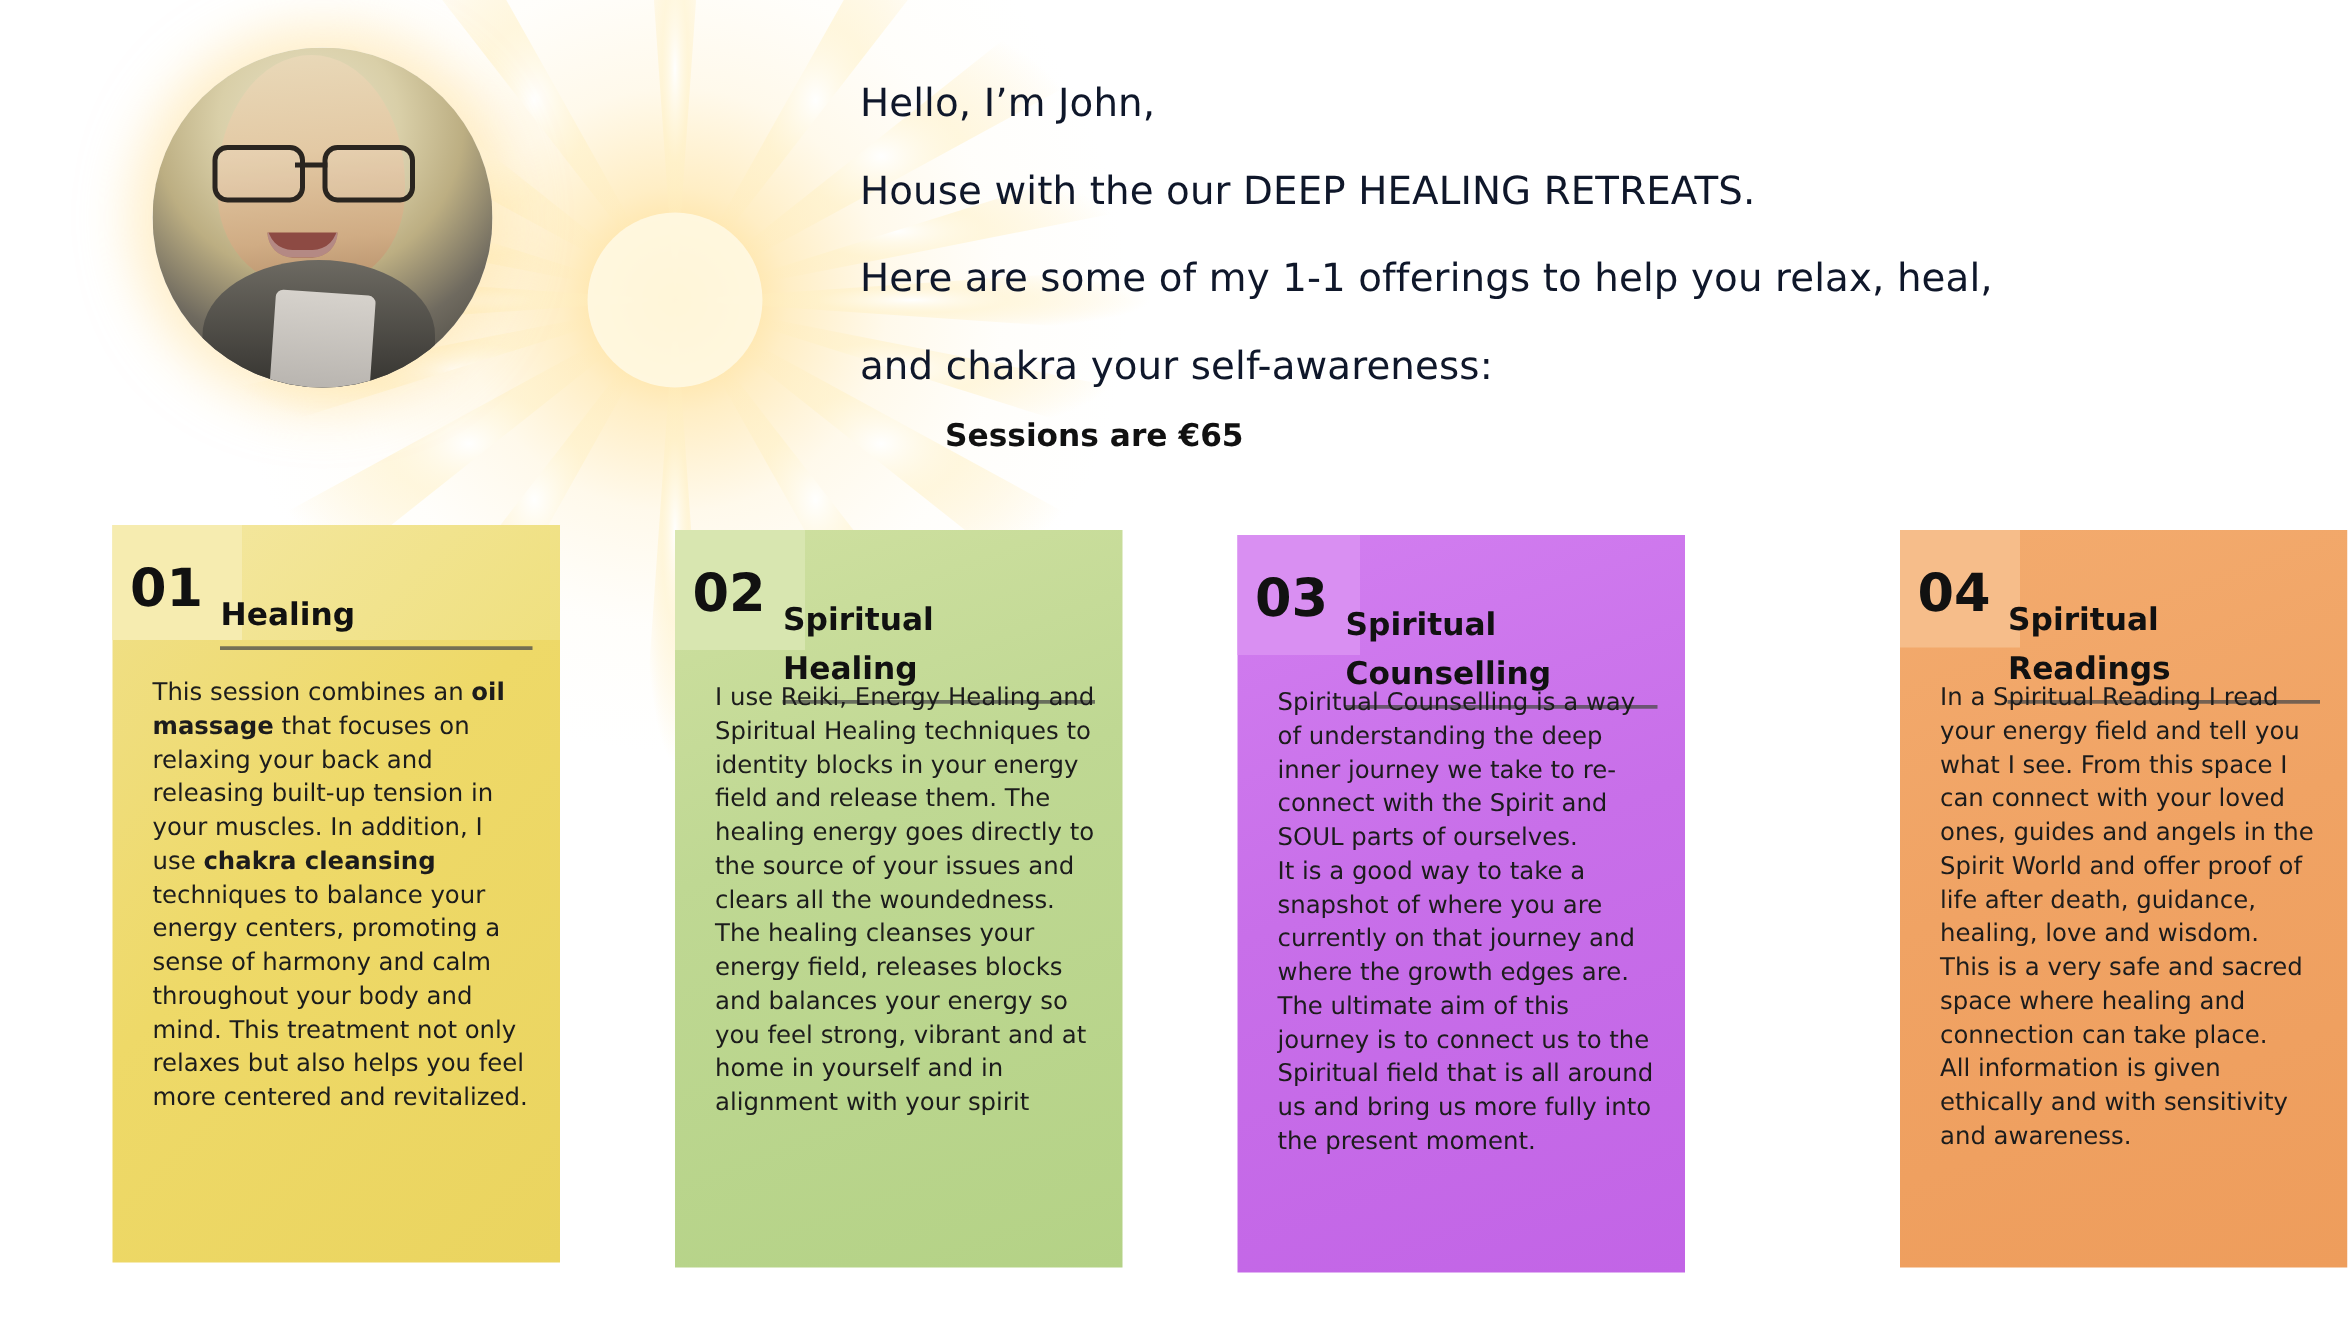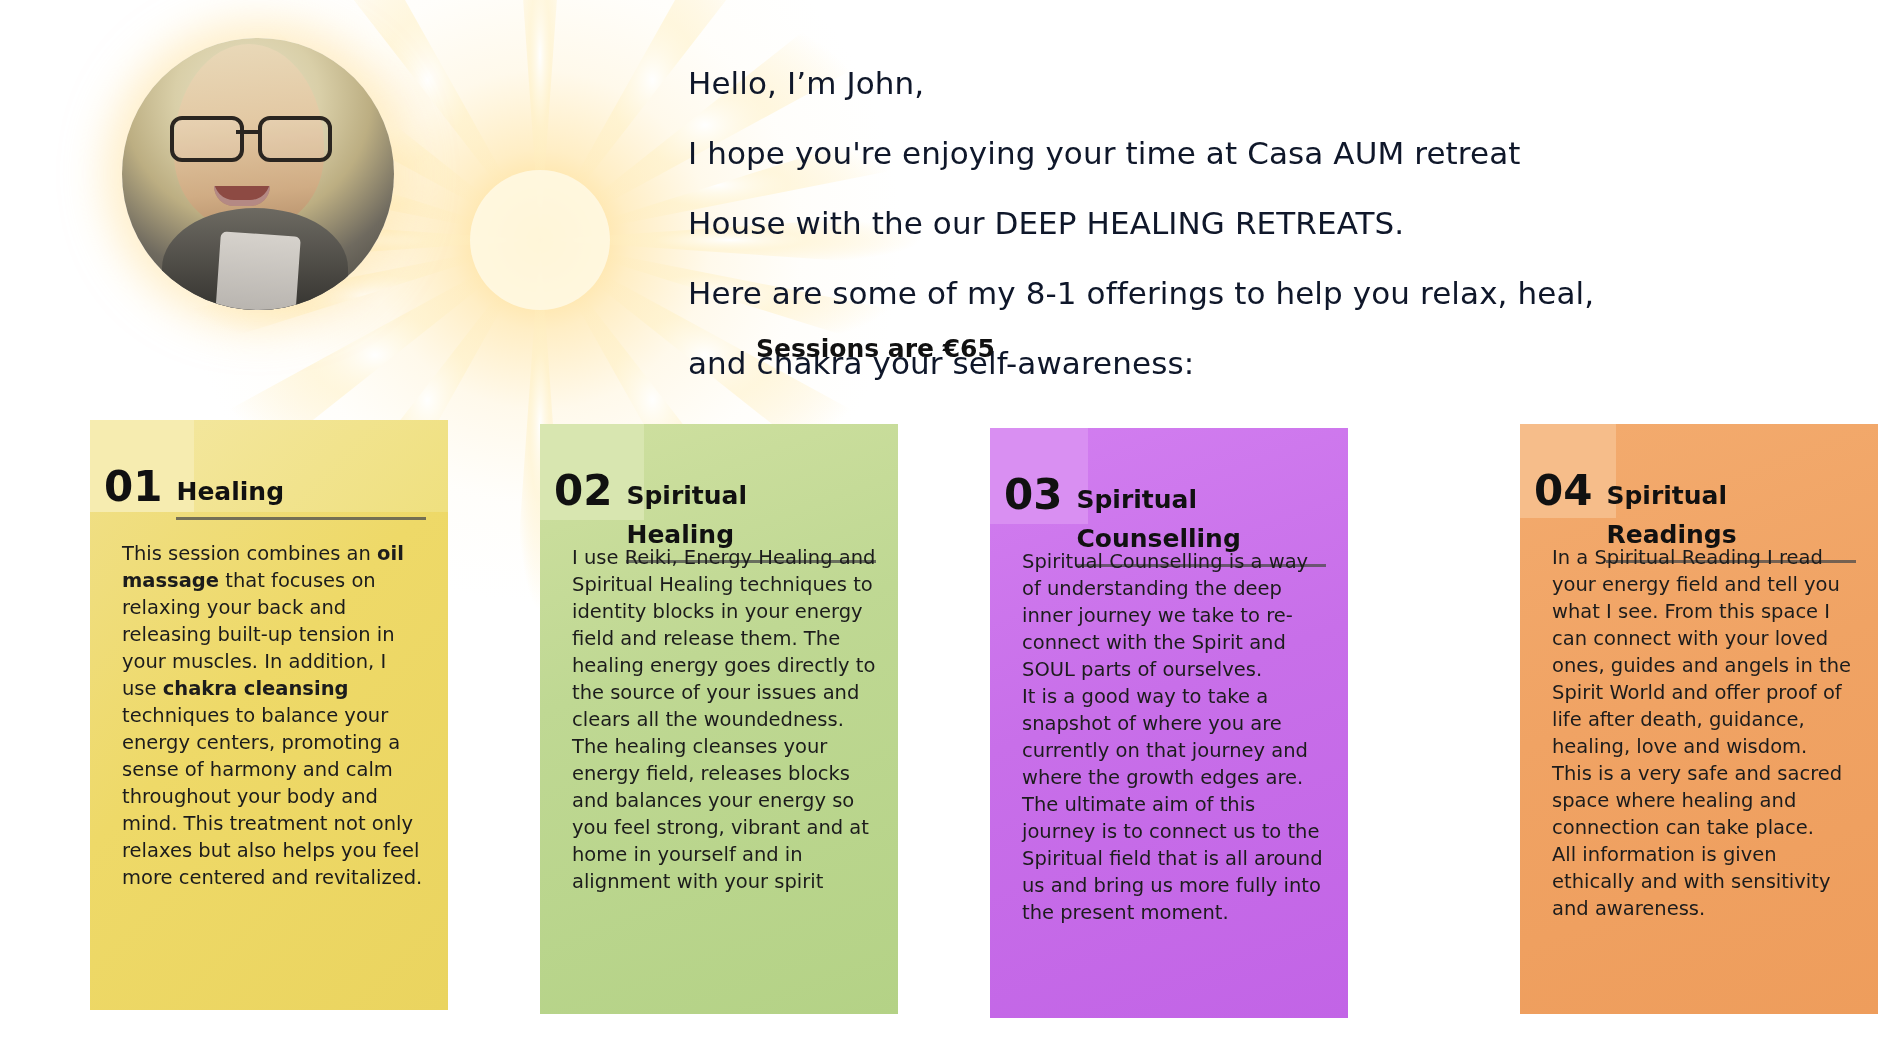--- a/index.html
+++ b/index.html
@@ -164,21 +164,21 @@
     height: 108px;
     padding: 16px 22px 0 14px;
     box-sizing: border-box;
   }
   .card-num {
     font-size: 42px;
     font-weight: bold;
     line-height: 1;
     color: #111;
     margin-right: 14px;
-    margin-top: 30px;
+    margin-top: 14px;
     flex: 0 0 auto;
   }
   .card-title-wrap {
     flex: 1 1 auto;
     padding-top: 2px;
     margin-top: 34px;
   }
   .card-title {
     font-size: 25px;
     font-weight: bold;
@@ -293,23 +293,22 @@
       <div class="p-glasses">
         <div class="p-lens l"></div>
         <div class="p-bridge"></div>
         <div class="p-lens r"></div>
       </div>
     </div>
   </div>
 
   <div class="intro">
     <p class="line">Hello, I’m John,</p>
-    <p class="line">I hope you're enjoying your time at Casa AUM retreat</p>
     <p class="line">House with the our DEEP HEALING RETREATS.</p>
-    <p class="line">Here are some of my 8-1 offerings to help you relax, heal,</p>
+    <p class="line">Here are some of my 1-1 offerings to help you relax, heal,</p>
     <p class="line">and chakra your self-awareness:</p>
   </div>
 
   <div class="price">Sessions are €65</div>
 </div>
 
 <div class="cards">
 
   <div class="card" id="card-1">
     <div class="tint"></div>

